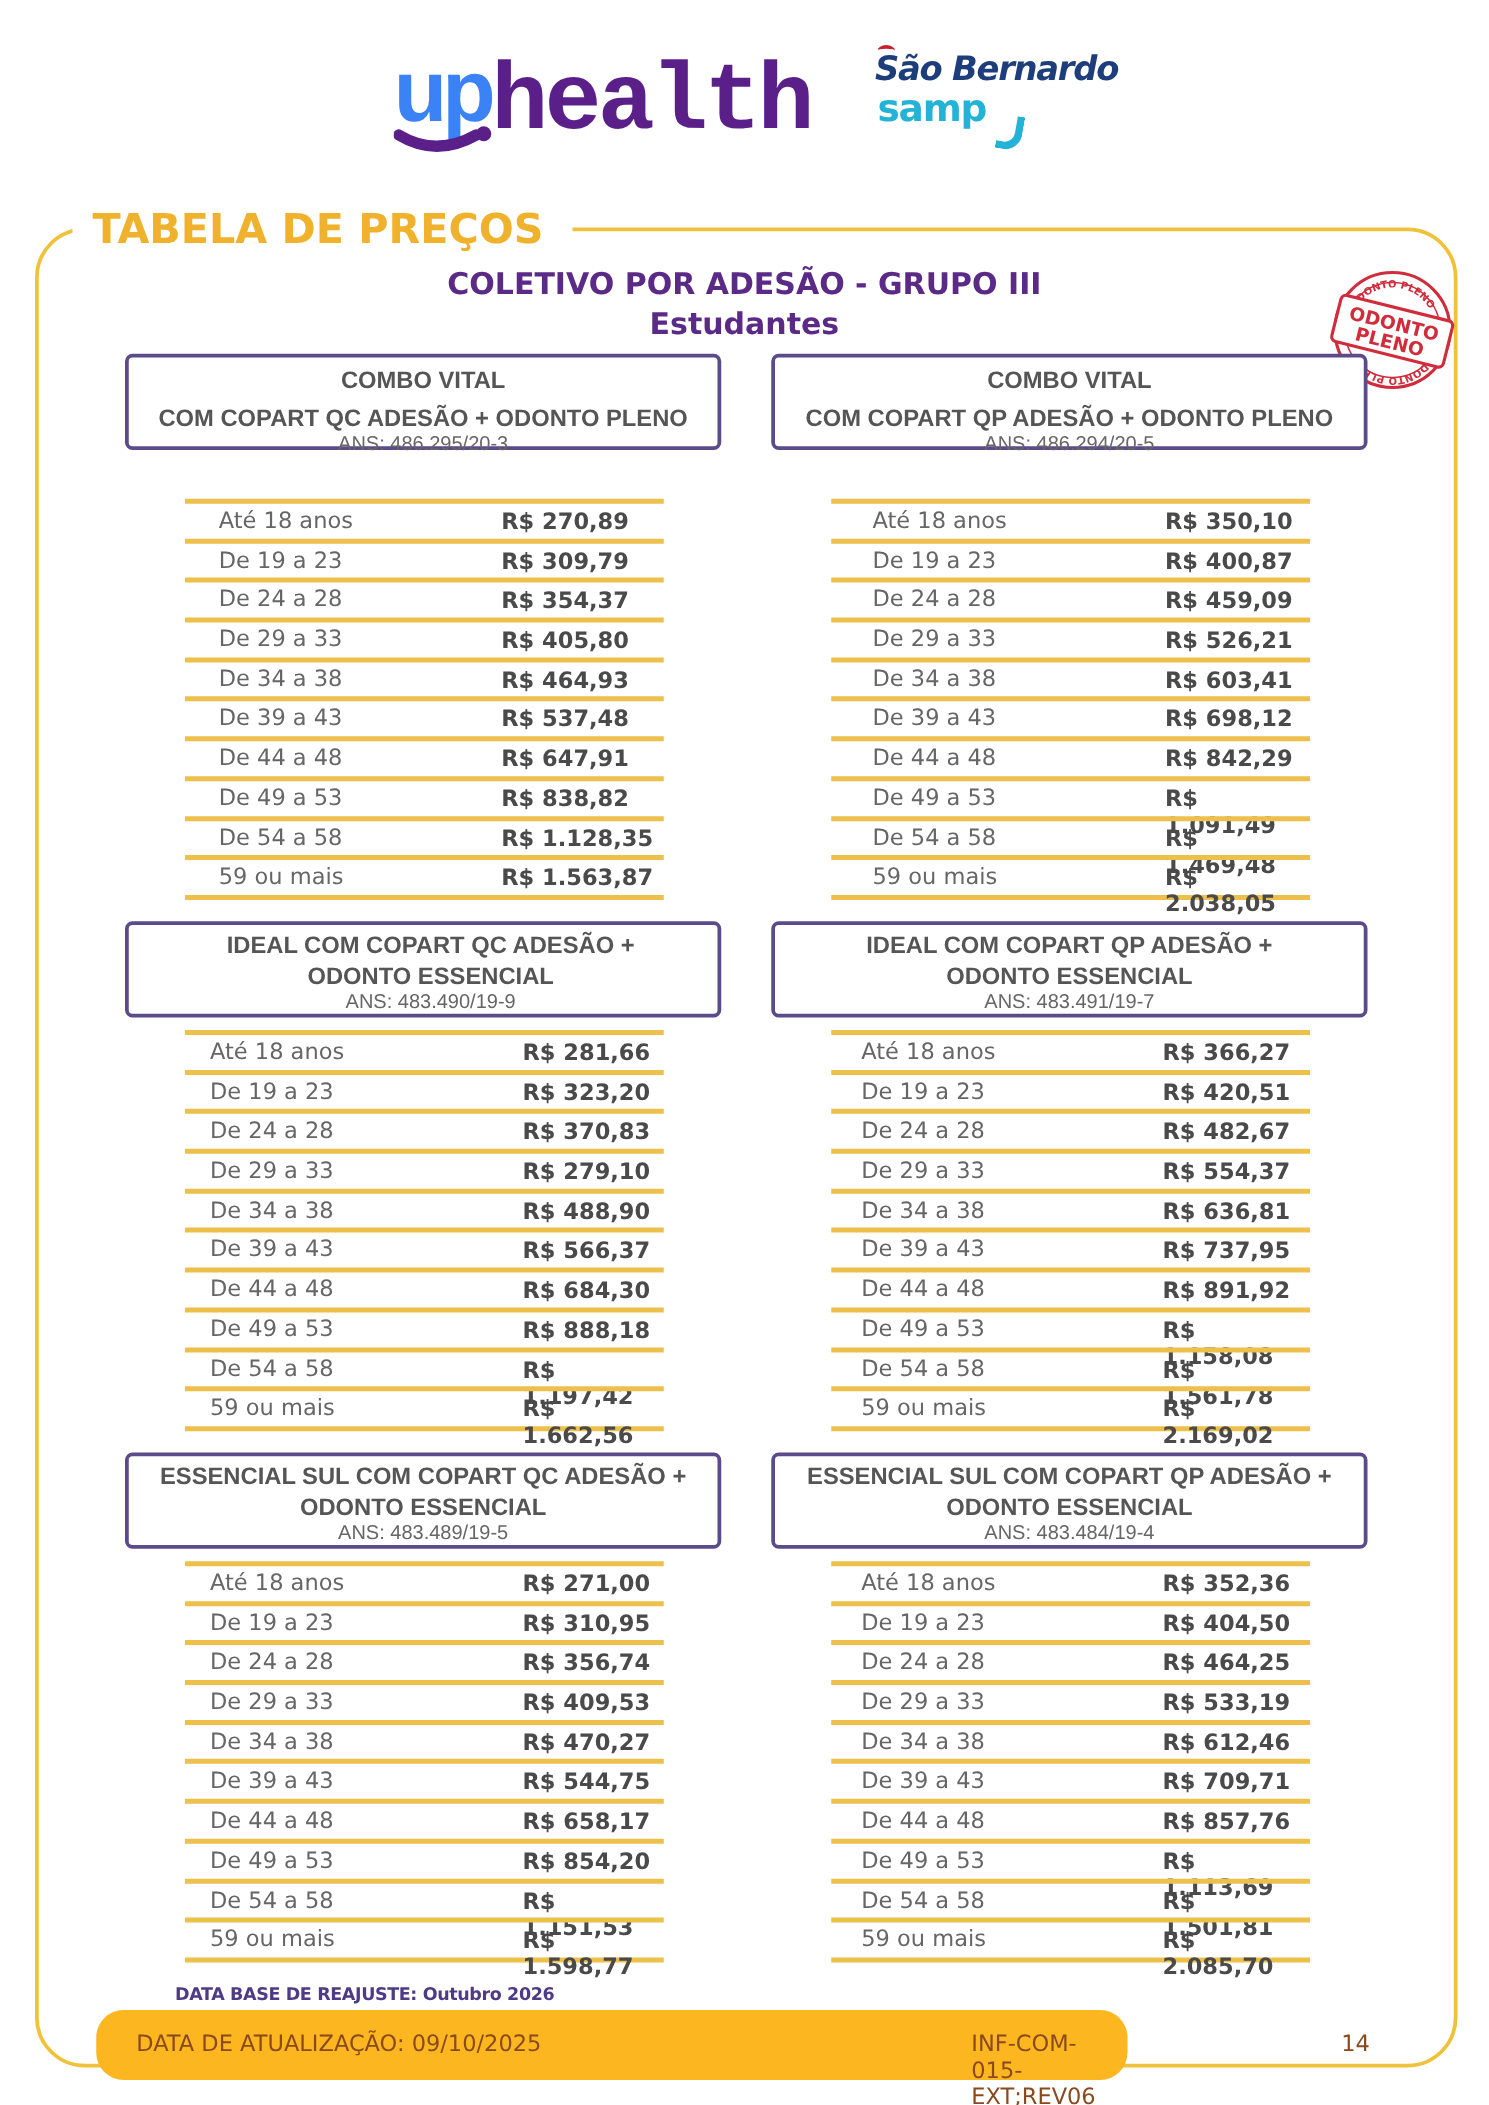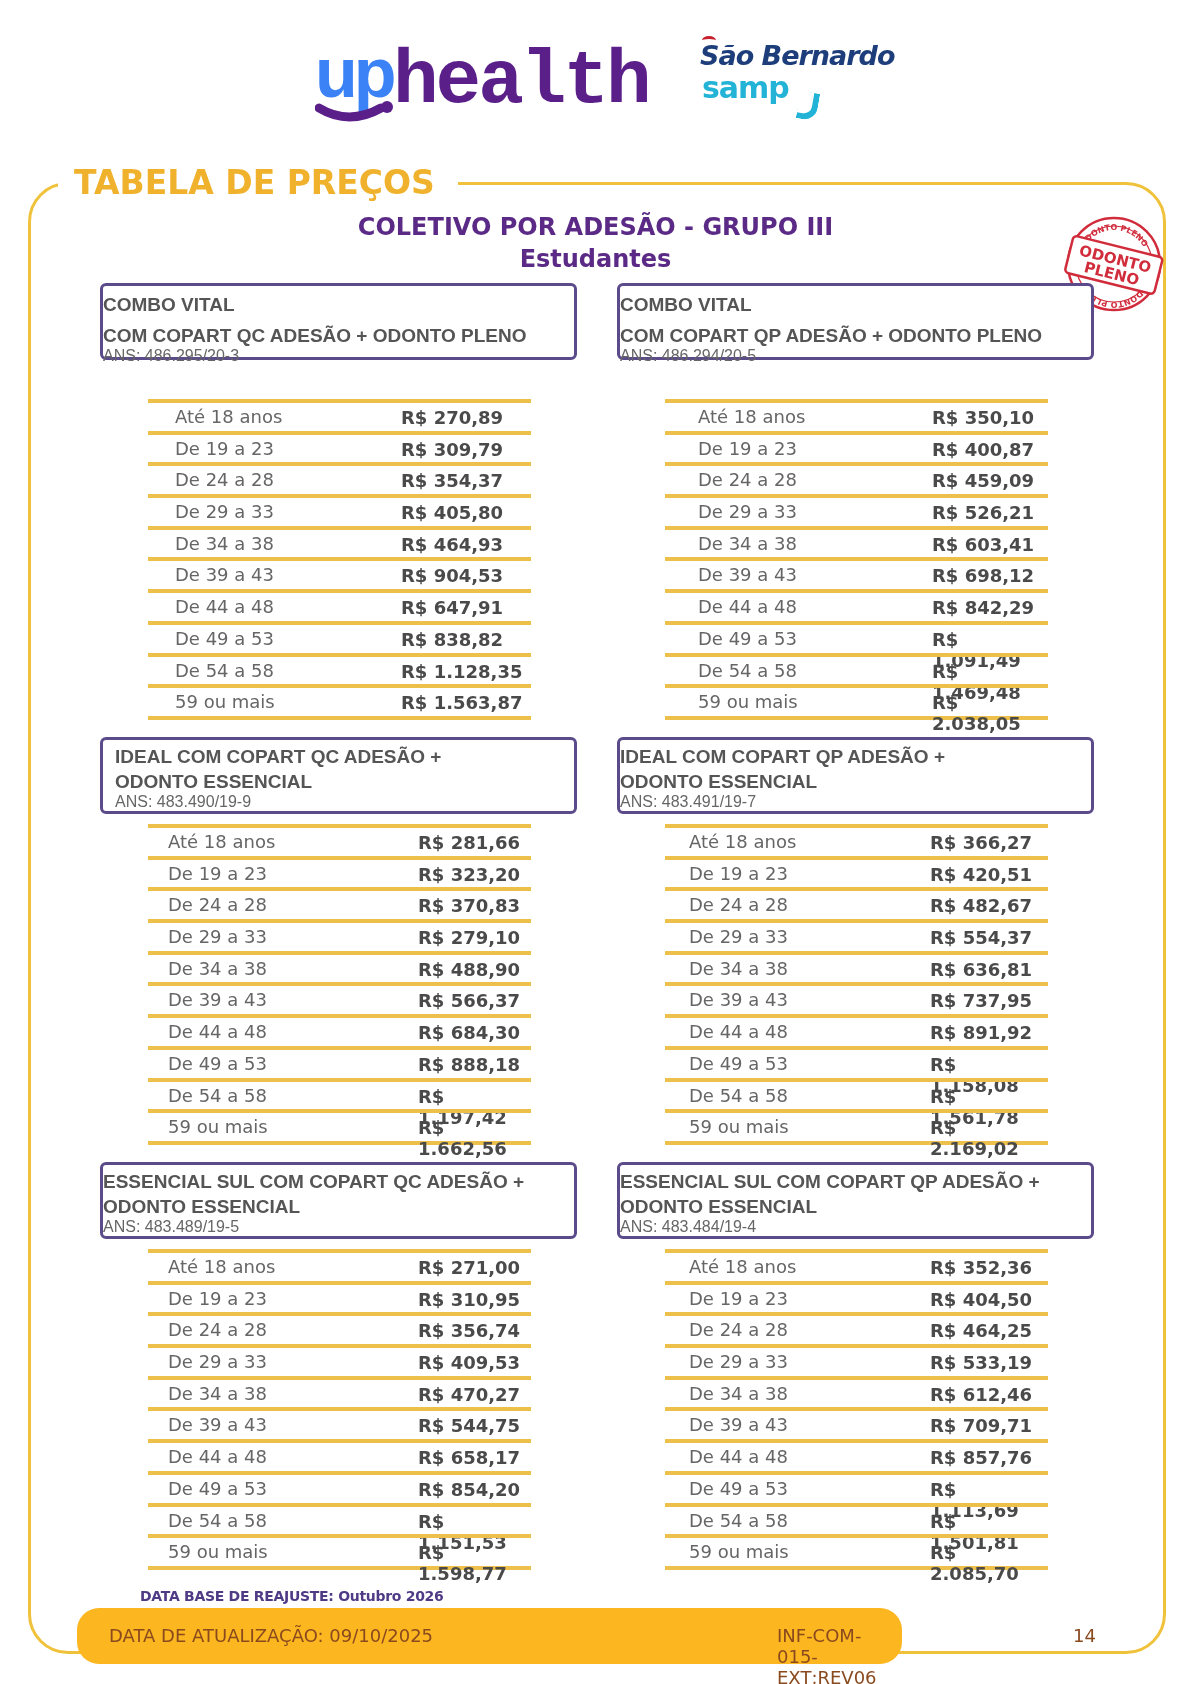--- a/index.html
+++ b/index.html
@@ -35,21 +35,21 @@
   .subtitle { left:0; width:1191px; text-align:center; font-family:"DejaVu Sans", sans-serif;
     font-weight:bold; color:#5b2a86; }
   .subtitle.s1 { top:213px; font-size:24px; }
   .subtitle.s2 { top:245px; font-size:24px; }
 
   
   .stamp { left:1062px; top:212px; width:104px; height:104px; }
 
   
   .plan-box { width:477px; height:77px; border:3px solid #5c4b8a; border-radius:6px; box-sizing:border-box;
-    background:#fff; }
+    text-align:center; background:#fff; }
   .plan-box .name { font-family:"Liberation Sans", sans-serif; font-weight:bold; font-size:19px; color:#555;
     line-height:25px; }
   .plan-box .ans { font-family:"Liberation Sans", sans-serif; font-size:16px; color:#666; line-height:16px; }
   .plan-box.g1 .name { padding-top:6px; }
 
   
   .ptable { width:383px; }
   .ptable .row { position:relative; height:31.7px; border-top:4px solid #ecc04a; box-sizing:border-box; }
   .ptable .row:last-child { border-bottom:4px solid #ecc04a; height:35.7px; }
   .ptable .age { position:absolute; top:3px; font-family:"DejaVu Sans", sans-serif; font-size:18px; color:#666; }
@@ -128,21 +128,21 @@
       <div class="row">
         <span class="age" style="left:27px">De 29 a 33</span>
         <span class="price" style="left:253px">R$ 405,80</span>
       </div>
       <div class="row">
         <span class="age" style="left:27px">De 34 a 38</span>
         <span class="price" style="left:253px">R$ 464,93</span>
       </div>
       <div class="row">
         <span class="age" style="left:27px">De 39 a 43</span>
-        <span class="price" style="left:253px">R$ 904,53</span>
+        <span class="price" style="left:253px">R$ 537,48</span>
       </div>
       <div class="row">
         <span class="age" style="left:27px">De 44 a 48</span>
         <span class="price" style="left:253px">R$ 647,91</span>
       </div>
       <div class="row">
         <span class="age" style="left:27px">De 49 a 53</span>
         <span class="price" style="left:253px">R$ 838,82</span>
       </div>
       <div class="row">

